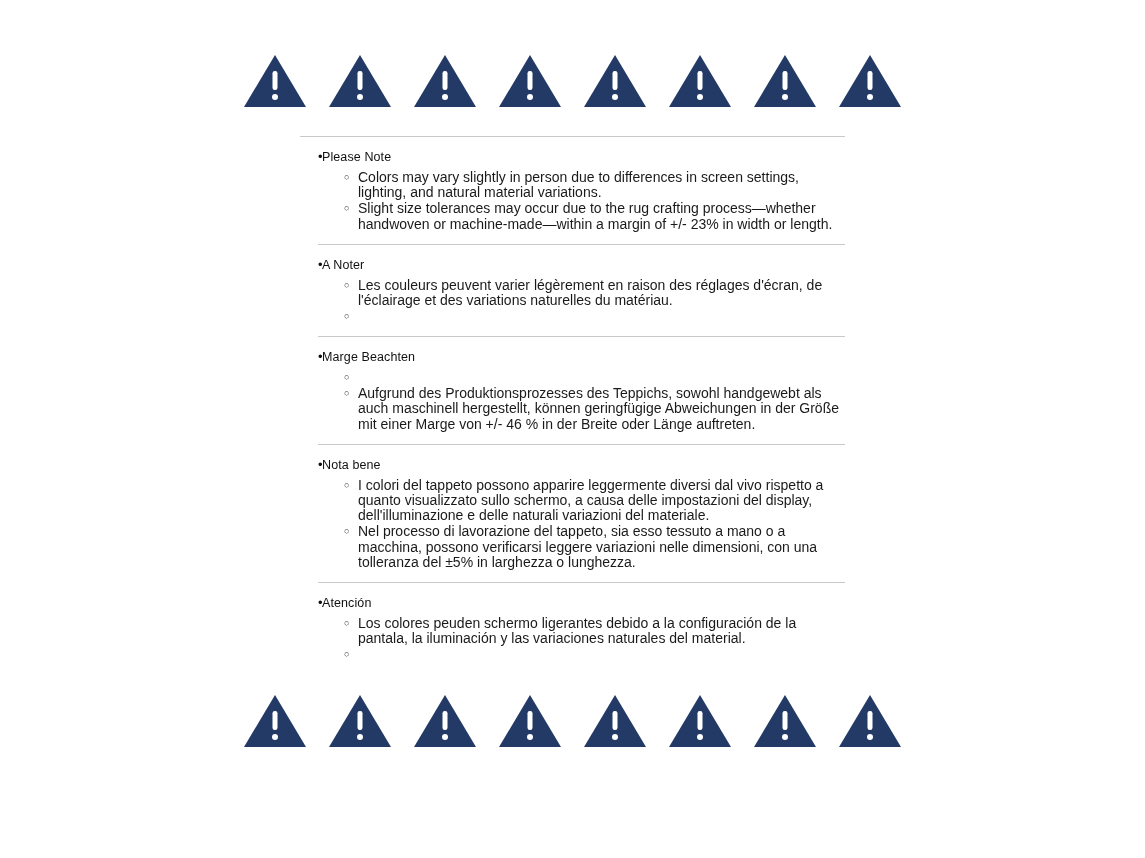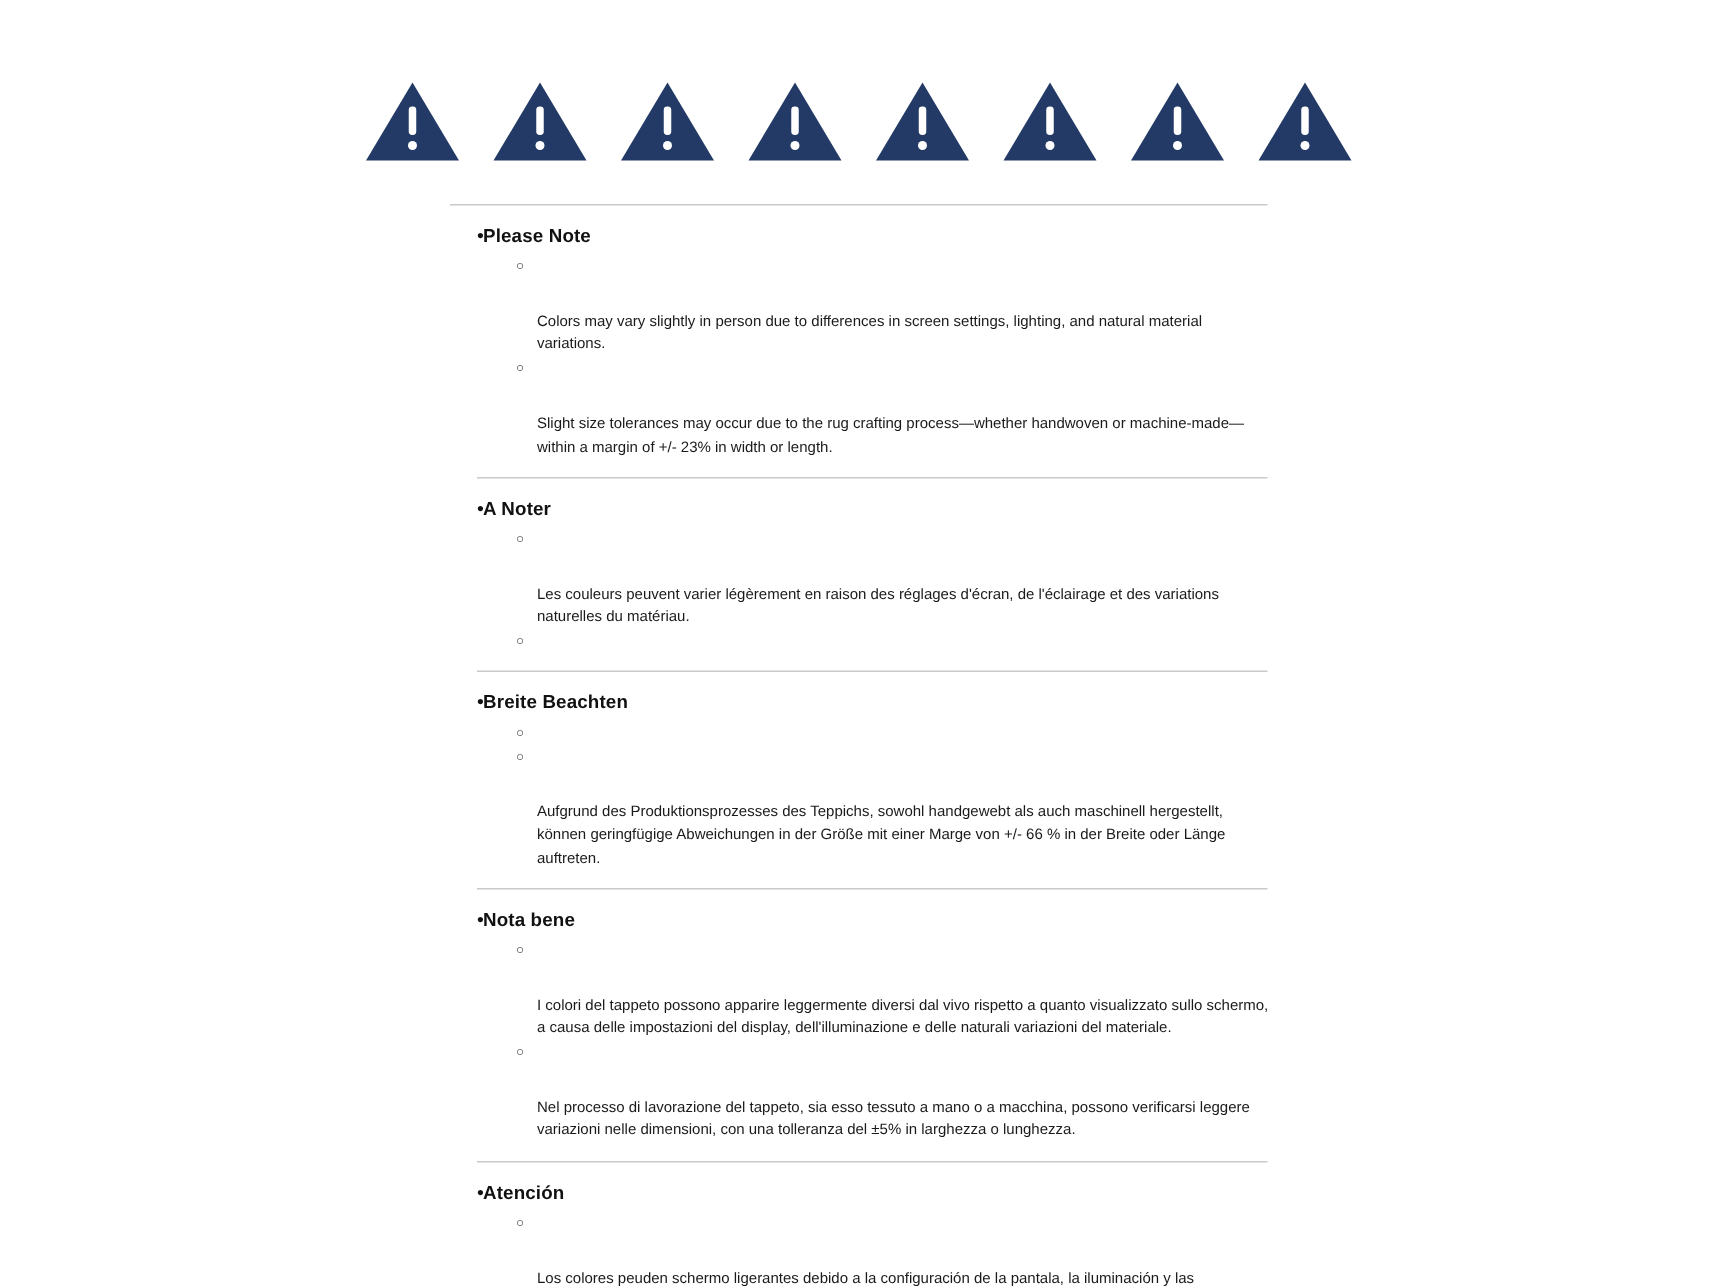--- a/index.html
+++ b/index.html
@@ -66,21 +66,21 @@
     flex: 0 0 22px;
     text-align: left;
     font-size: 13px;
     line-height: 18px;
     color: #111;
     padding-left: 18px;
     box-sizing: border-box;
   }
   .heading {
     font-size: 12.5px;
-    font-weight: bold;
+    font-weight: normal;
     line-height: 18px;
     letter-spacing: 0.1px;
     color: #111;
   }
   .items {
     margin-top: 4px;
   }
   .item-row {
     display: flex;
     align-items: flex-start;
@@ -89,25 +89,24 @@
   .sub-bullet {
     width: 58px;
     flex: 0 0 58px;
     box-sizing: border-box;
     padding-left: 44px;
     font-size: 9px;
     line-height: 15px;
     color: #333;
   }
   .item-text {
-    font-size: 10px;
+    font-size: 14px;
     line-height: 15.2px;
     color: #1a1a1a;
     max-width: 490px;
-    margin-top: 37px;
   }
   .sep {
     border: 0;
     border-top: 1px solid #c9c9c9;
     margin: 0 0 0 18px;
     width: 527px;
   }
 </style>
 </head>
 <body>
@@ -195,29 +194,29 @@
         </div>
       </div>
     </div>
     <hr class="sep">
   </div>
 
   <div class="block">
     <div class="block-inner">
       <div class="heading-row">
         <span class="bullet">•</span>
-        <span class="heading">Breite Beachten</span>
-      </div>
-      <div class="items">
-        <div class="item-row">
-          <span class="sub-bullet">○</span>
-        </div>
-        <div class="item-row">
-          <span class="sub-bullet">○</span>
-          <span class="item-text">Aufgrund des Produktionsprozesses des Teppichs, sowohl handgewebt als auch maschinell hergestellt, können geringfügige Abweichungen in der Größe mit einer Marge von +/- 66 % in der Breite oder Länge auftreten.</span>
+        <span class="heading">Marge Beachten</span>
+      </div>
+      <div class="items">
+        <div class="item-row">
+          <span class="sub-bullet">○</span>
+        </div>
+        <div class="item-row">
+          <span class="sub-bullet">○</span>
+          <span class="item-text">Aufgrund des Produktionsprozesses des Teppichs, sowohl handgewebt als auch maschinell hergestellt, können geringfügige Abweichungen in der Größe mit einer Marge von +/- 46 % in der Breite oder Länge auftreten.</span>
         </div>
       </div>
     </div>
     <hr class="sep">
   </div>
 
   <div class="block">
     <div class="block-inner">
       <div class="heading-row">
         <span class="bullet">•</span>

